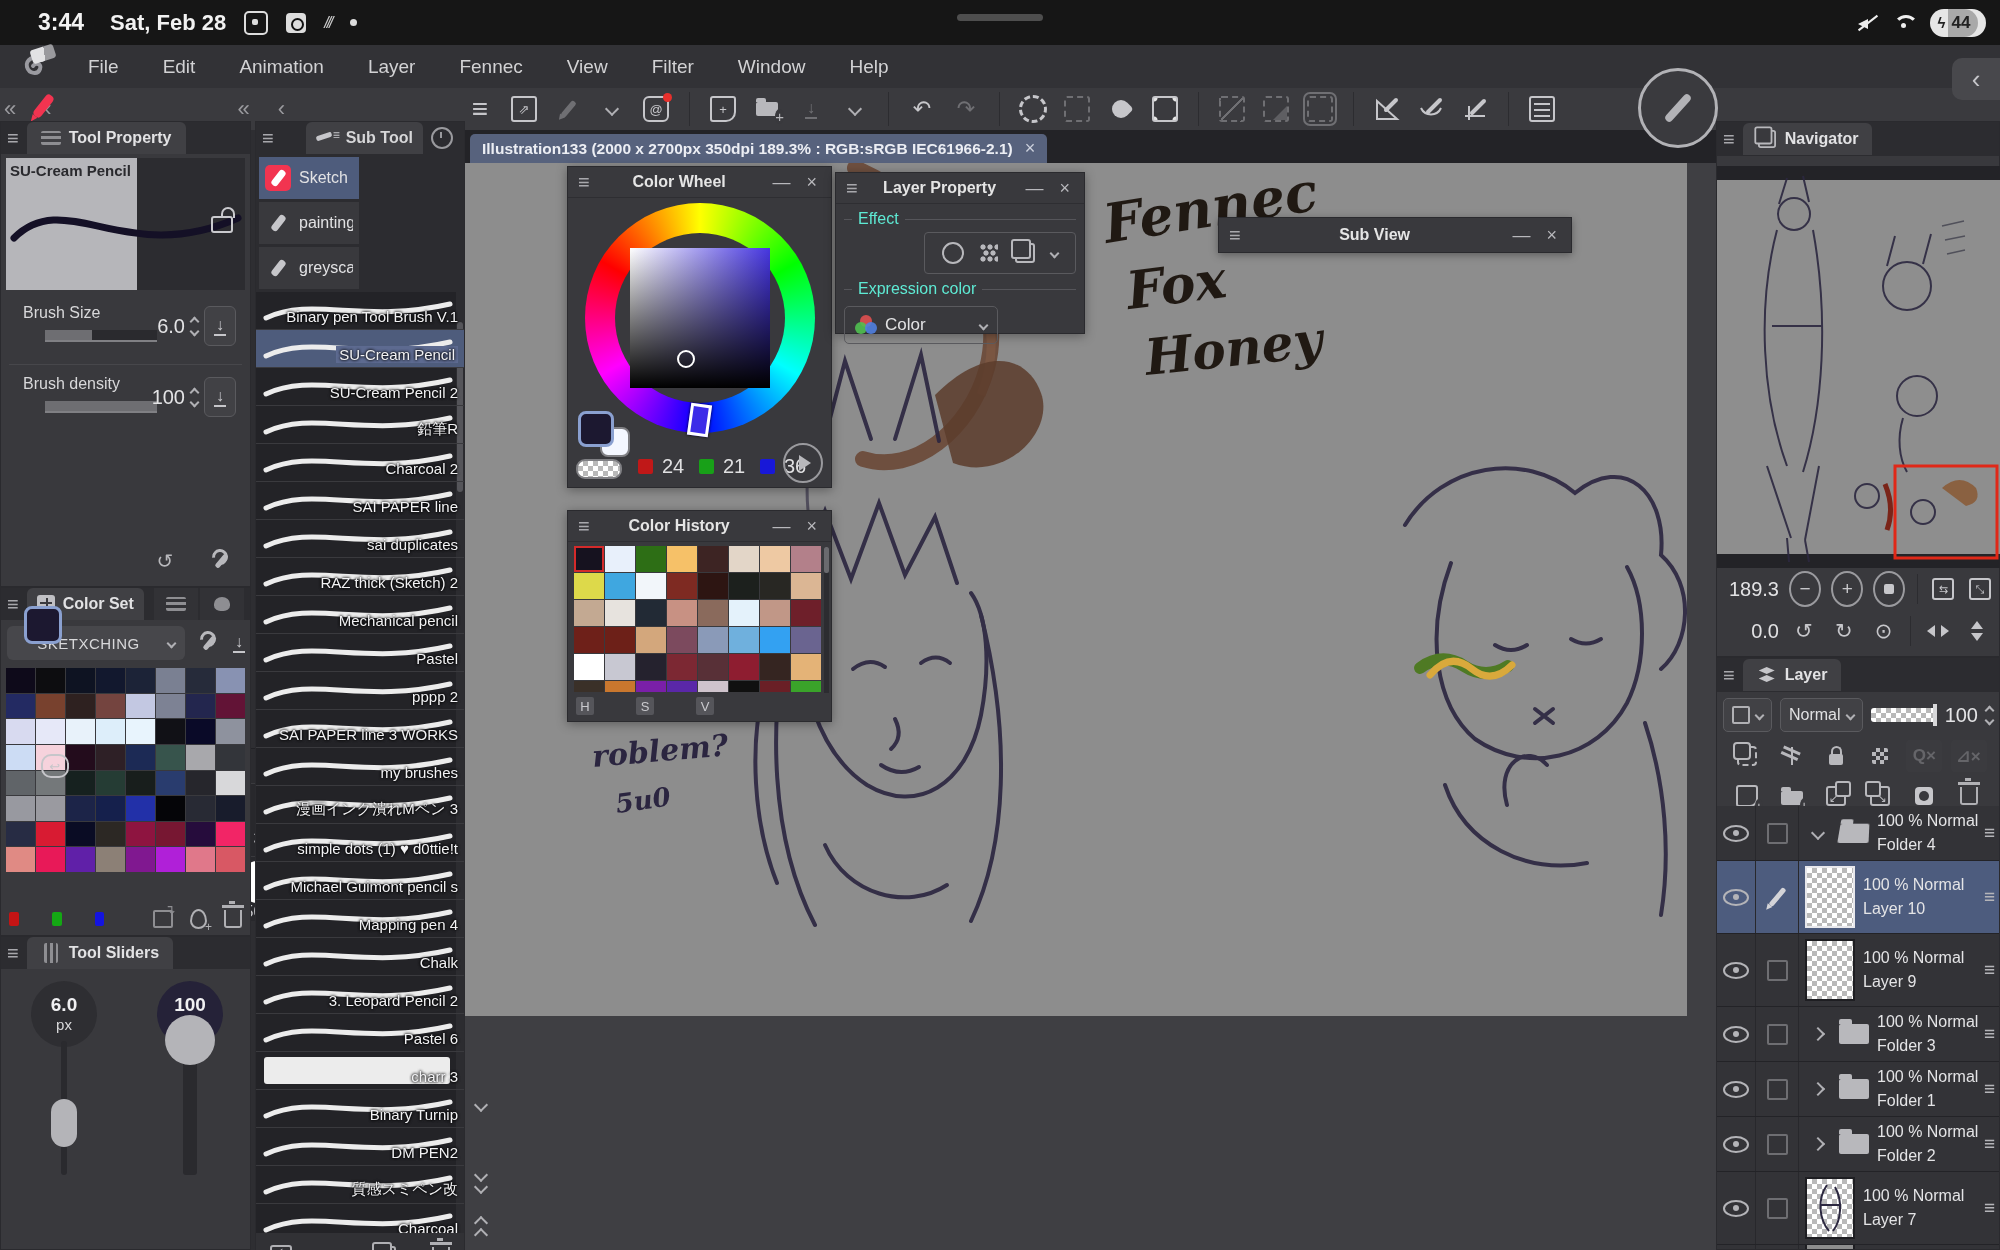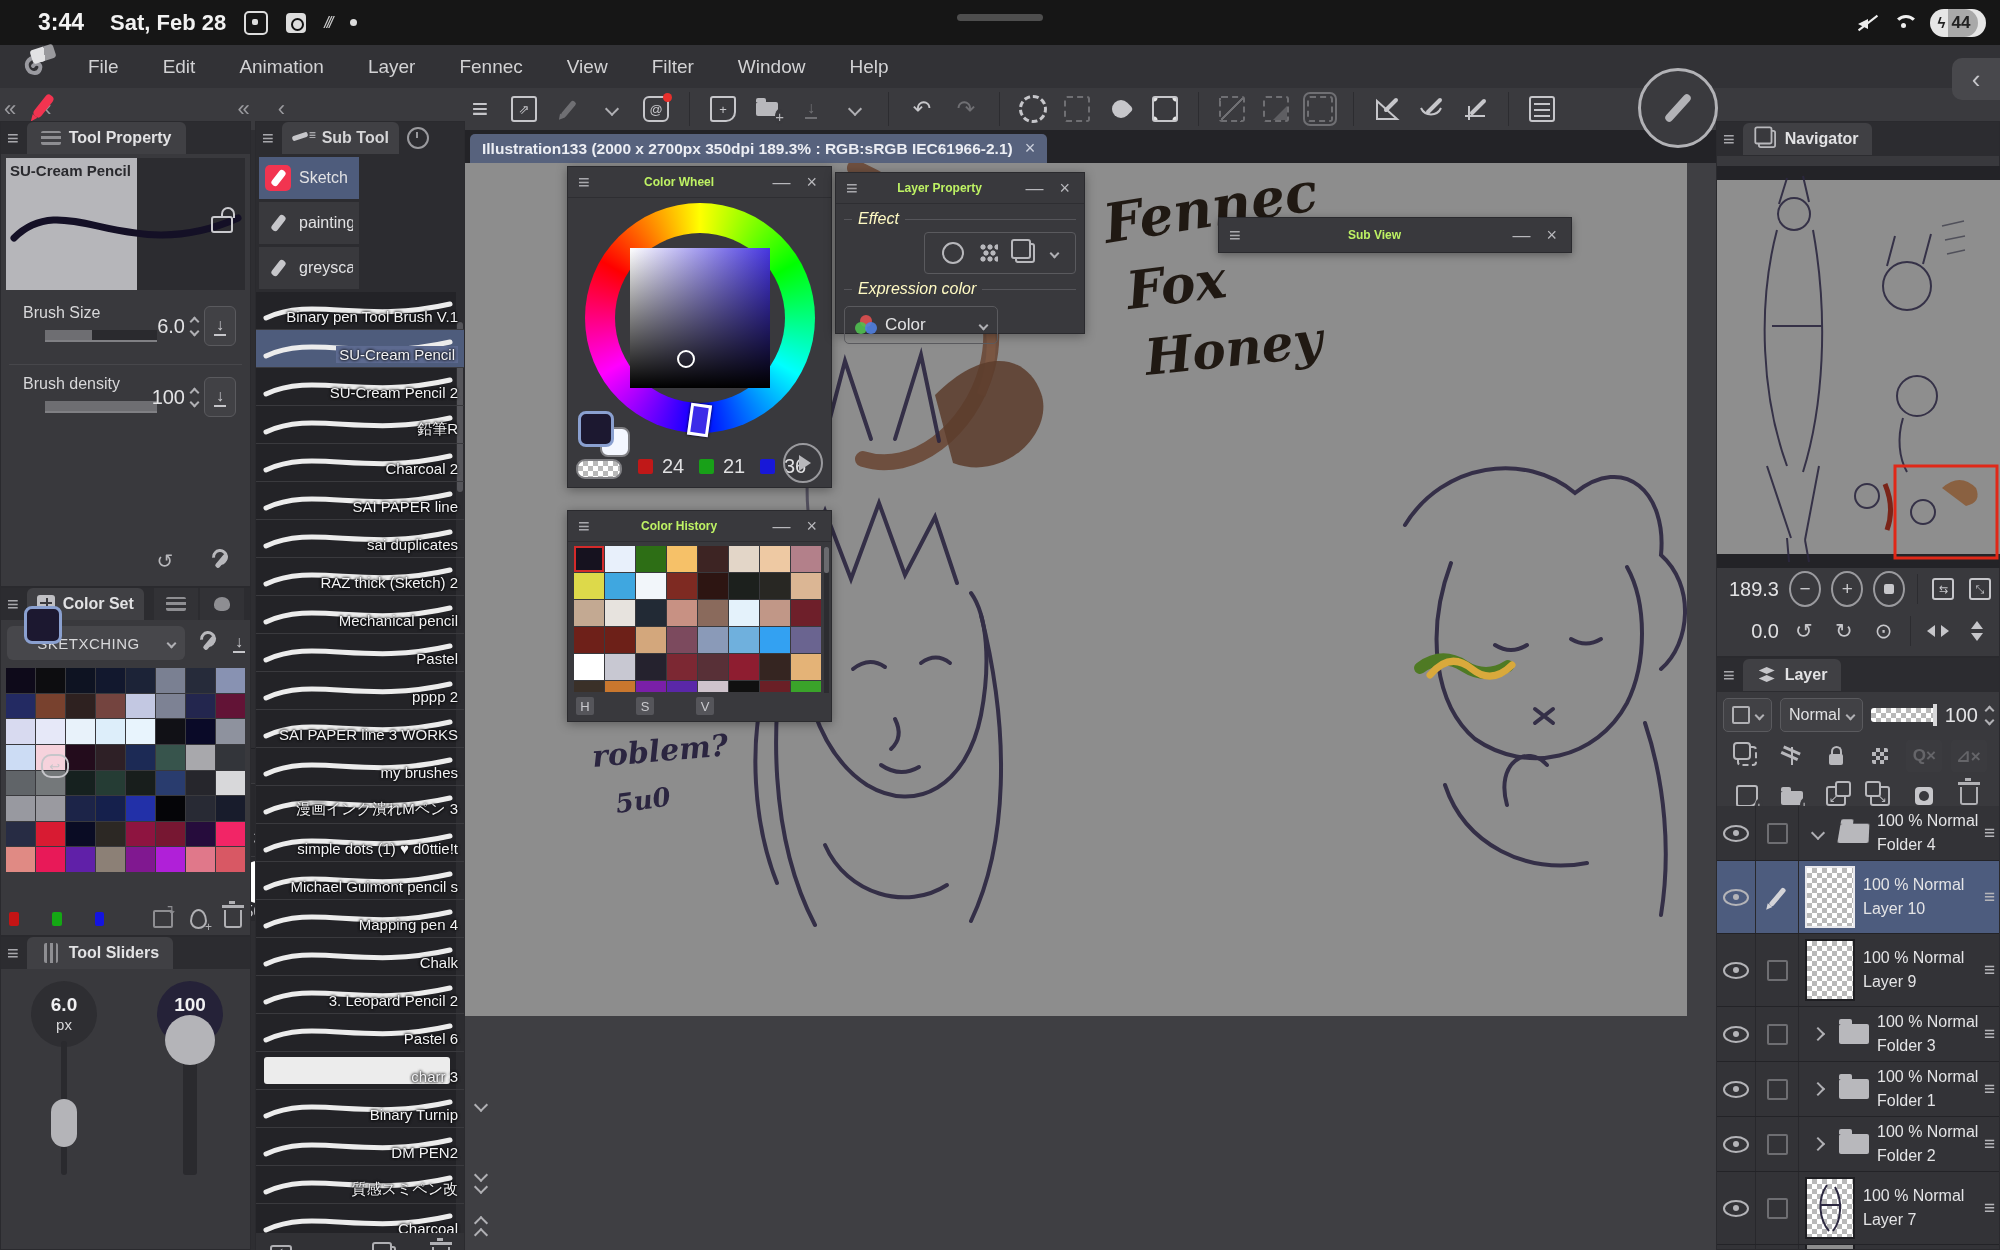--- a/index.html
+++ b/index.html
@@ -73,21 +73,21 @@
   .doc-tab .t{font-size:15.5px;font-weight:bold;color:#eceef4;white-space:nowrap;}
   .doc-tab .x{color:#cdd2de;font-size:18px;cursor:pointer;}
 
   
   .panel{position:absolute;background:#39393d;border:1px solid #2a2a2e;box-sizing:border-box;}
   .phead{height:32px;background:#2c2c30;display:flex;align-items:center;padding:0 6px;gap:8px;}
   .ham{color:#a8a8ac;font-size:20px;line-height:1;cursor:pointer;}
   .ptab{height:32px;display:flex;align-items:center;gap:8px;background:#404044;padding:0 14px;border-radius:6px 6px 0 0;cursor:pointer;}
   .ptab .lbl{font-size:16px;font-weight:bold;color:#e2e2e4;white-space:nowrap;}
   .fhead{height:30px;display:flex;align-items:center;padding:0 10px;gap:8px;background:#39393d;border-bottom:1px solid #2e2e32;}
-  .fhead .title{flex:1;text-align:center;font-size:12px;font-weight:bold;color:#bef264;}
+  .fhead .title{flex:1;text-align:center;font-size:16px;font-weight:bold;color:#e5e5e5;}
   .fbtn{color:#b8b8bc;font-size:18px;cursor:pointer;padding:0 4px;}
   .chv{display:inline-block;width:8px;height:8px;border-right:2px solid #b0b0b4;border-bottom:2px solid #b0b0b4;}
   .chv.down{transform:rotate(45deg);}
   .chv.right{transform:rotate(-45deg);}
   .chv.up{transform:rotate(-135deg);}
   .chv.sm{width:5px;height:5px;}
   .checker{background-color:#fff;background-image:
       linear-gradient(45deg,#b9b9b9 25%,transparent 25%,transparent 75%,#b9b9b9 75%),
       linear-gradient(45deg,#b9b9b9 25%,transparent 25%,transparent 75%,#b9b9b9 75%);
       background-size:10px 10px;background-position:0 0,5px 5px;}
@@ -149,21 +149,21 @@
   
   .tool-sliders{left:0;top:936px;width:251px;height:314px;}
   .ts-badge{position:absolute;width:66px;height:66px;border-radius:50%;display:flex;flex-direction:column;align-items:center;justify-content:center;line-height:1.15;}
   .ts-badge .v{font-size:19px;font-weight:bold;color:#f0f0f2;}
   .ts-badge .u{font-size:15px;color:#d8d8da;}
   .ts-track{position:absolute;width:6px;background:#2a2a2e;border-radius:3px;}
   .ts-knob{position:absolute;background:#b4b4b8;cursor:pointer;}
 
   
   .sub-tool{left:255px;top:121px;width:210px;height:1129px;}
-  .st-ptab{height:32px;display:flex;align-items:center;gap:8px;background:#404044;padding:0 10px;border-radius:6px 6px 0 0;}
+  .st-ptab{height:32px;display:flex;align-items:center;gap:8px;background:#404044;padding:0 10px;border-radius:6px 6px 0 0;margin-left:24px;}
   .ic-penedit{width:22px;height:16px;position:relative;}
   .ic-penedit::before{content:'';position:absolute;left:0;top:4px;width:16px;height:5px;background:#c6c6ca;transform:rotate(-18deg);border-radius:2px;}
   .ic-penedit::after{content:'≡';position:absolute;right:-2px;top:-2px;color:#c6c6ca;font-size:12px;}
   .ic-history{width:18px;height:18px;border:2px solid #9a9a9e;border-radius:50%;position:relative;}
   .ic-history::after{content:'';position:absolute;left:7px;top:3px;width:2px;height:6px;background:#9a9a9e;}
   .st-groups{display:flex;flex-wrap:wrap;gap:3px;padding:3px;background:#2c2c30;}
   .st-group{width:100px;height:42px;background:#39393d;display:flex;align-items:center;gap:8px;padding:0 6px;box-sizing:border-box;cursor:pointer;}
   .st-group.active{background:#4e5c7c;}
   .gp-ico{width:26px;height:26px;border-radius:5px;display:flex;align-items:center;justify-content:center;flex:0 0 auto;}
   .gp-ico.red{background:#f23450;}
@@ -248,21 +248,21 @@
   .ch-scroll{position:absolute;right:2px;top:36px;width:5px;height:146px;background:#2c2c30;}
   .ch-scroll i{position:absolute;top:0;width:5px;height:26px;background:#6a6a6e;border-radius:2px;}
   .ch-foot{display:flex;gap:0;padding:5px 8px;}
   .hsv-btn{width:18px;height:18px;background:#55555a;color:#cacace;font-size:13px;display:flex;align-items:center;justify-content:center;border-radius:2px;cursor:pointer;}
   .hsv-btn:nth-child(2){margin-left:42px;}
   .hsv-btn:nth-child(3){margin-left:42px;}
 
   
   .layer-property{left:835px;top:172px;width:250px;height:162px;z-index:6;box-shadow:0 2px 10px rgba(0,0,0,.35);}
   .lpp-sec{display:flex;align-items:center;margin:6px 8px 0;gap:6px;}
-  .lpp-sec .lbl{font-size:16px;color:#fef9c3;white-space:nowrap;font-style:italic;}
+  .lpp-sec .lbl{font-size:16px;color:#5eead4;white-space:nowrap;}
   .lpp-sec .line{flex:1;height:1px;background:#55555a;}
   .lpp-sec .line.pre{flex:0 0 8px;}
   .effect-box{margin:4px 8px 0 auto;width:150px;height:40px;border:1px solid #5a5a5e;border-radius:4px;display:flex;align-items:center;justify-content:space-evenly;background:#39393d;}
   .ef-circle{width:18px;height:18px;border:2.5px solid #b8b8bc;border-radius:50%;cursor:pointer;}
   .ef-tone{width:18px;height:18px;cursor:pointer;background:
      radial-gradient(circle at 3px 3px,#b8b8bc 2.2px,transparent 3px),
      radial-gradient(circle at 10px 3px,#b8b8bc 2.2px,transparent 3px),
      radial-gradient(circle at 17px 3px,#b8b8bc 2.2px,transparent 3px),
      radial-gradient(circle at 6px 9px,#b8b8bc 2.2px,transparent 3px),
      radial-gradient(circle at 13px 9px,#b8b8bc 2.2px,transparent 3px),

